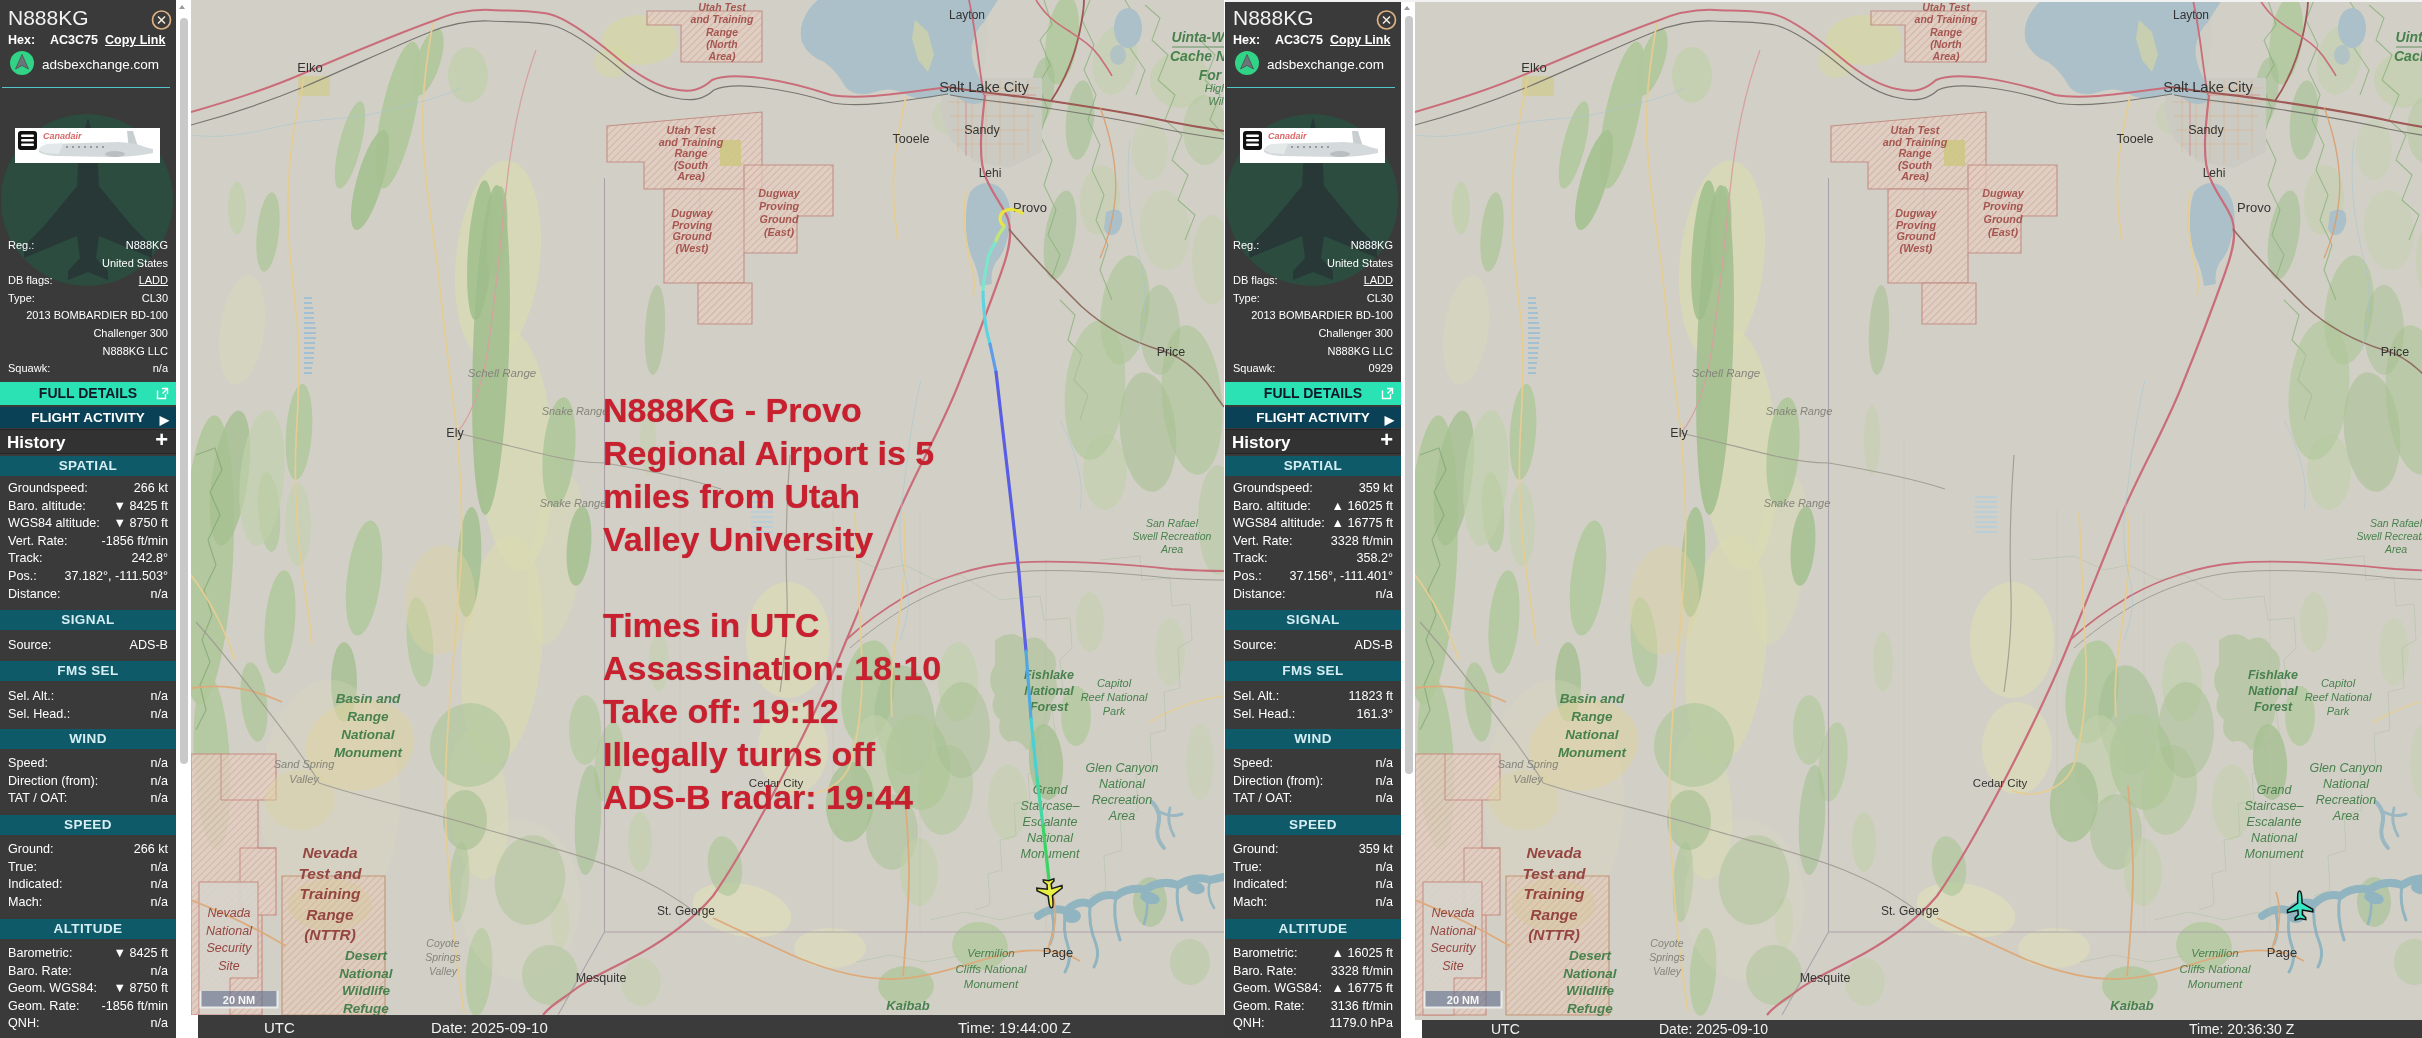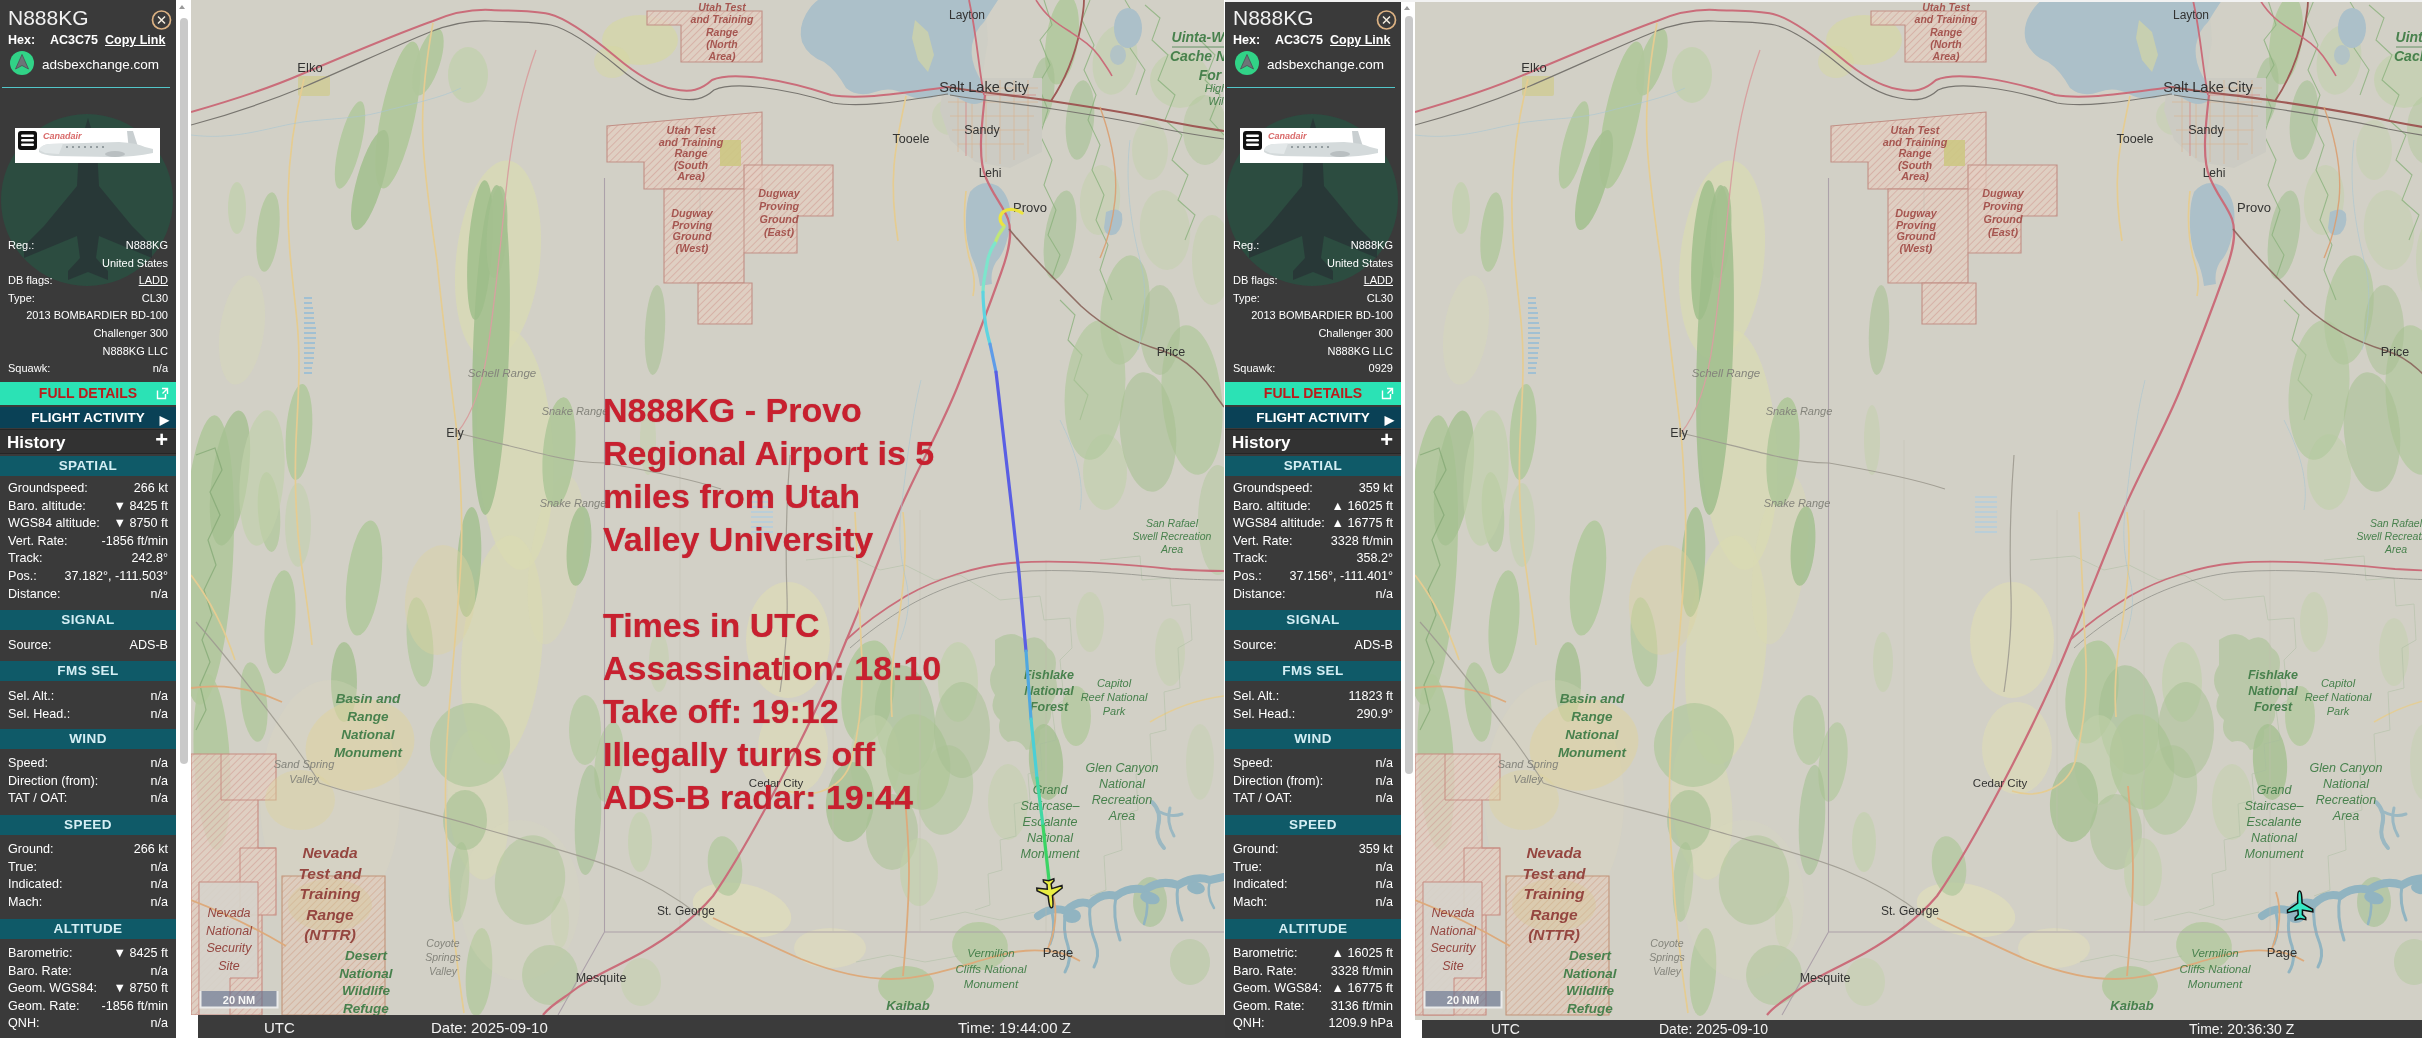--- a/index.html
+++ b/index.html
@@ -11,21 +11,21 @@
 .adsx{position:absolute;left:42px;top:57px;font-size:13.5px}
 .hr{position:absolute;left:2px;top:87px;width:168px;border-top:1.5px solid #52c6c9}
 .wm{position:absolute;left:1px;top:114px;width:172px;height:172px;border-radius:50%;background:#2c4c40}
 .wmp{position:absolute;left:0px;top:108px}
 .photo{position:absolute;left:15px;top:128px;width:145px;height:38px}
 .r{position:relative;height:17.6px;font-size:11px}
 .r2{position:absolute;height:17.6px;font-size:12.6px;width:176px}
 .rl{position:absolute;left:8px;top:1px}
 .rv{position:absolute;right:8px;top:1px;text-align:right}
 .u{text-decoration:underline}
-.fd{position:absolute;left:0;top:382px;width:176px;height:23px;background:#2be2b5;text-align:center;font-size:14px;font-weight:bold;line-height:23px;color:#b91c1c}
+.fd{position:absolute;left:0;top:382px;width:176px;height:23px;background:#2be2b5;text-align:center;font-size:14px;font-weight:bold;line-height:23px;color:#0f172a}
 .fa{position:absolute;left:0;top:407px;width:176px;height:21px;background:#0a4156;text-align:center;font-size:13.5px;font-weight:bold;line-height:21px;color:#fff}
 .hist{position:absolute;left:0;top:429px;width:176px;height:25px;background:#323232;font-size:17px;font-weight:bold;line-height:25px;padding-left:7px;box-sizing:border-box;border-top:1px solid #262626;border-bottom:1px solid #262626}
 .sh{position:absolute;left:0;width:176px;height:20px;background:#0f5a68;color:#d4eef4;text-align:center;font-size:13.5px;font-weight:bold;line-height:20px;letter-spacing:0.4px}
 .sct{position:absolute;background:#fff}
 .thumb{position:absolute;background:#c9c9c9;border-radius:4px}
 .bbar{position:absolute;background:#3b3b3b;color:#f2f2f2}
 .bbar span{position:absolute;top:50%;transform:translateY(-50%);white-space:nowrap}
 .redtx{position:absolute;font-weight:bold;color:#c8202f;white-space:pre-line;text-shadow:0 0 1px rgba(130,10,20,0.55)}
 </style></head><body>
 <svg width="0" height="0" style="position:absolute">
@@ -702,21 +702,21 @@
         <span class="rl">Source:</span>
         <span class="rv">ADS-B</span>
       </div>
 <div class="sh" style="top:661px">FMS SEL</div>
 <div class="r2" style="top:688px">
         <span class="rl">Sel. Alt.:</span>
         <span class="rv">11823 ft</span>
       </div>
 <div class="r2" style="top:705.6px">
         <span class="rl">Sel. Head.:</span>
-        <span class="rv">290.9°</span>
+        <span class="rv">161.3°</span>
       </div>
 <div class="sh" style="top:729px">WIND</div>
 <div class="r2" style="top:755px">
         <span class="rl">Speed:</span>
         <span class="rv">n/a</span>
       </div>
 <div class="r2" style="top:772.6px">
         <span class="rl">Direction (from):</span>
         <span class="rv">n/a</span>
       </div>
@@ -753,21 +753,21 @@
 <div class="r2" style="top:980.2px">
         <span class="rl">Geom. WGS84:</span>
         <span class="rv">▲ 16775 ft</span>
       </div>
 <div class="r2" style="top:997.8px">
         <span class="rl">Geom. Rate:</span>
         <span class="rv">3136 ft/min</span>
       </div>
 <div class="r2" style="top:1015.4px">
         <span class="rl">QNH:</span>
-        <span class="rv">1209.9 hPa</span>
+        <span class="rv">1179.0 hPa</span>
       </div>
 </div>
 <div class="sct" style="left:176px;top:0;width:14px;height:1038px"></div>
 <div style="position:absolute;left:179px;top:6px;width:0;height:0;border-left:3.5px solid transparent;border-right:3.5px solid transparent;border-bottom:4.5px solid #9a9a9a"></div>
 <div class="thumb" style="left:180px;top:16px;width:8px;height:758px"></div>
 <div class="bbar" style="left:197px;top:1020px;width:1000px;height:18px;font-size:14px">
       <span style="left:69px">UTC</span>
       <span style="left:237px">Date: 2025-09-10</span>
       <span style="left:767px">Time: 20:36:30 Z</span>
     </div>

